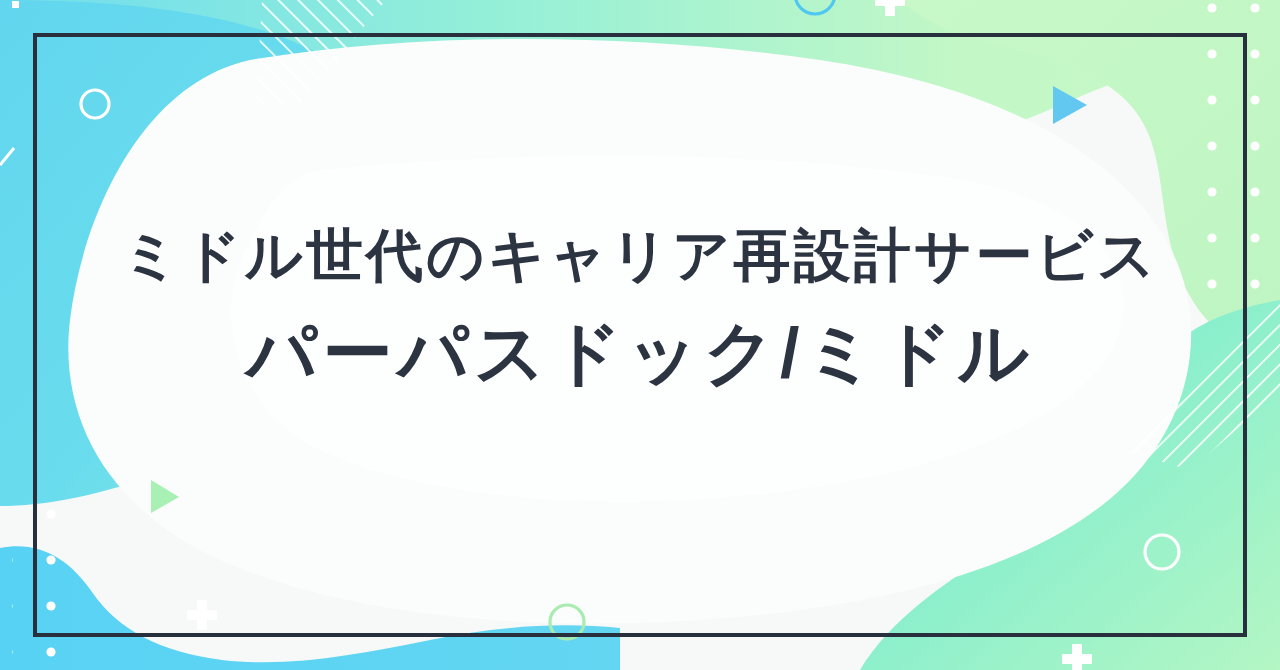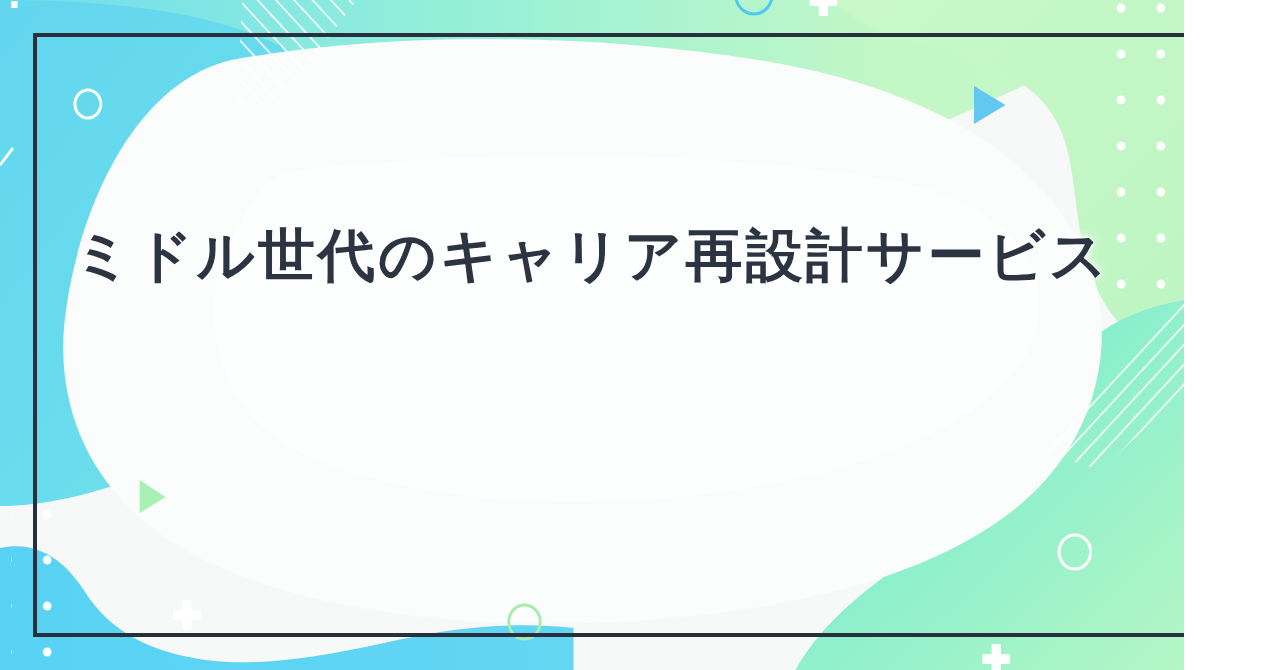--- a/index.html
+++ b/index.html
@@ -6,21 +6,21 @@
     margin: 0;
     padding: 0;
     background: #ffffff;
   }
   body {
     font-family: "Liberation Sans", "DejaVu Sans", sans-serif;
   }
 
   .banner {
     position: relative;
-    width: 1184px;
+    width: 1280px;
     height: 670px;
     overflow: hidden;
     background: #f0abfc;
   }
 
   
   .bg-layer {
     position: absolute;
     inset: 0;
     width: 100%;
@@ -219,15 +219,16 @@
 
     <rect x="12" y="1" width="7" height="7" fill="#ffffff"></rect>
 
     <line x1="0" y1="165" x2="14" y2="148" stroke="#ffffff" stroke-width="3"></line>
   </svg>
 
   <div class="frame"></div>
 
   <div class="text-block">
     <div class="headline-sub">ミドル世代のキャリア再設計サービス</div>
+    <div class="headline-main">パーパスドック/ミドル</div>
   </div>
 
 </div>
 
 </body></html>

